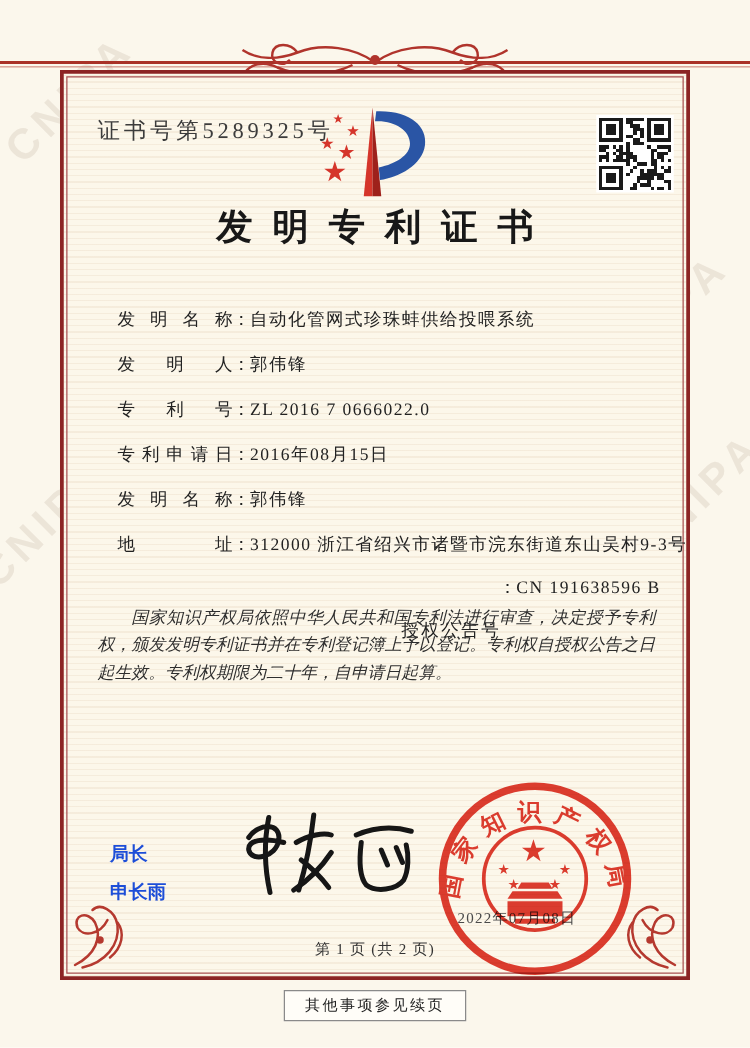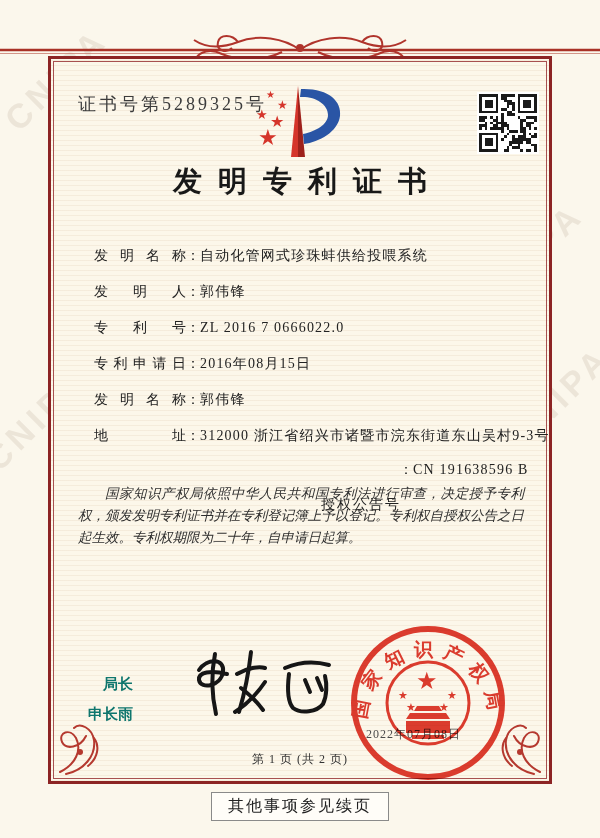--- a/index.html
+++ b/index.html
@@ -37,30 +37,30 @@
   .flabel{display:inline-block;width:92px;text-align:justify;text-align-last:justify;vertical-align:top;}
   .fvalue{letter-spacing:1.2px;}
   .fpair2{position:absolute;left:227px;top:0;white-space:nowrap;}
   .fpair2 .flabel{width:78px;margin-top:35px;}
   .body{
     position:absolute;left:78px;top:483px;width:446px;
     font-size:13.5px;line-height:21.8px;text-align:justify;
     font-style:italic;color:#2e2e2e;
   }
   .body p{margin:0;text-indent:2em;}
-  .officer{position:absolute;left:88px;top:669px;font-size:15px;font-weight:600;line-height:30px;color:#0f766e;text-align:right;}
+  .officer{position:absolute;left:88px;top:669px;font-size:15px;font-weight:600;line-height:30px;color:#1d4ed8;}
   .signature{position:absolute;left:185px;top:642px;}
   .issue-date{position:absolute;left:366px;top:726px;width:140px;font-size:12px;color:#4a4a4a;letter-spacing:1px;}
   .seal{position:absolute;left:348px;top:623px;opacity:0.95;mix-blend-mode:multiply;}
   .corner-flourish{position:absolute;}
   .page-num{position:absolute;left:0;top:751px;width:100%;text-align:center;font-size:12px;color:#333;letter-spacing:1px;}
   .note-box{
     position:absolute;left:50%;top:792px;transform:translateX(-50%);
     background:#fffdf8;border:1px solid #8a8a8a;
-    padding:3px 16px;font-size:16px;letter-spacing:2px;color:#222;white-space:nowrap;
+    padding:3px 16px;font-size:12px;letter-spacing:2px;color:#222;white-space:nowrap;
   }
 </style>
 </head>
 <body>
 
 <div class="page">
 
   <div class="wm" style="left:-8px;top:60px;">CNIPA</div>
   <div class="wm" style="left:140px;top:100px;">CNIPA</div>
   <div class="wm" style="left:468px;top:235px;">CNIPA</div>

